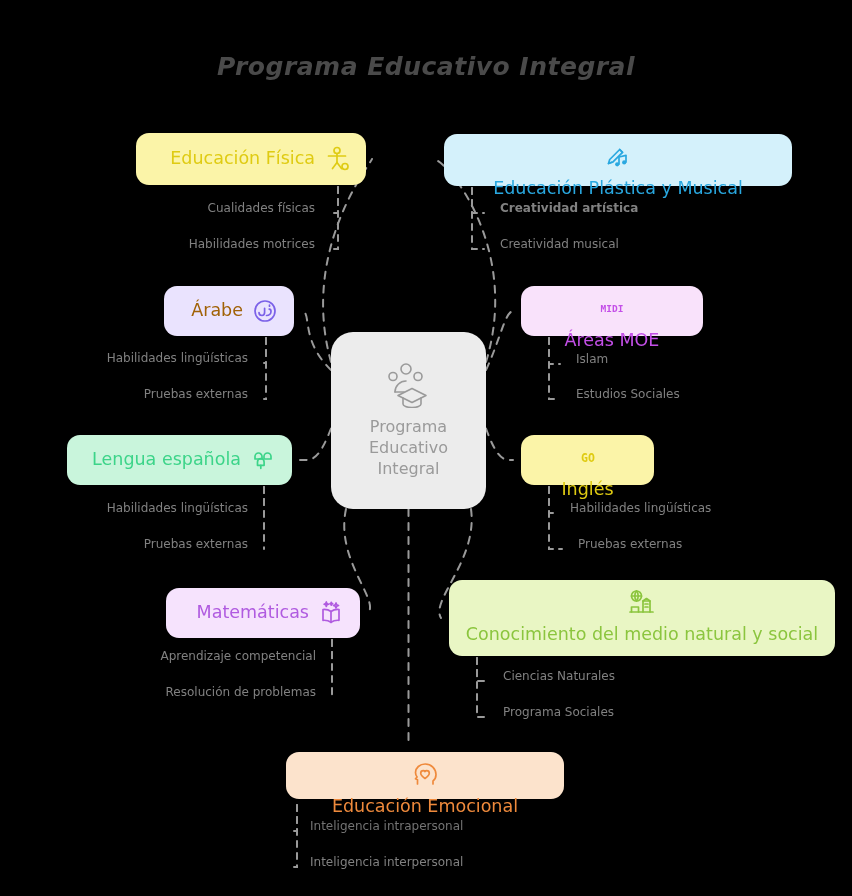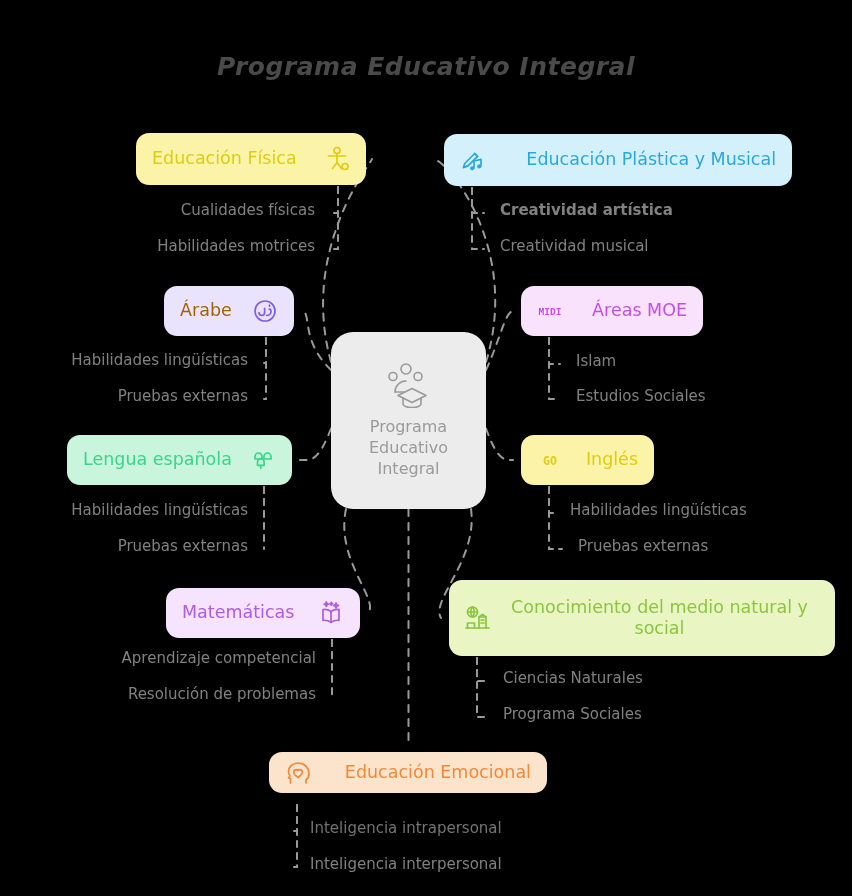--- a/index.html
+++ b/index.html
@@ -62,35 +62,34 @@
 
   
   .node {
     position: absolute;
     display: flex;
     align-items: center;
     gap: 9px;
     padding: 9px 16px;
     border-radius: 13px;
     white-space: nowrap;
-    justify-content: space-between;
   }
   .node .n-label {
     font-size: 17.5px;
     font-weight: 500;
     line-height: 1.22;
   }
   .node .n-icon { flex: 0 0 auto; display: block; }
-  .node.icon-left { flex-direction: row; }
+  .node.icon-left { flex-direction: column; }
   .node.icon-right { flex-direction: row-reverse; }
 
   
   .leaf {
     position: absolute;
-    font-size: 15px;
+    font-size: 12px;
     color: #818181;
     white-space: nowrap;
   }
   .leaf.right-align { text-align: right; }
 
   
 </style>
 </head>
 <body>
 
@@ -232,21 +231,21 @@
           <path d="M14 12 l3.5 -2.5 3.5 2.5"></path>
           <path d="M16 15 h3"></path>
           <path d="M16 18 h3"></path>
           <path d="M2.5 23 v-5 h7 v5"></path>
           <path d="M1 23 h23"></path>
         </svg>
         <span class="n-label" style="color: rgb(139, 197, 62); text-align: center; flex: 1 1 0%;">Conocimiento del medio natural y social</span>
       </div>
       <div class="leaf" style="left: 503px; top: 669px; width: 180px; color: rgb(129, 129, 129);">Ciencias Naturales</div>
       <div class="leaf" style="left: 503px; top: 705px; width: 166px; color: rgb(129, 129, 129);">Programa Sociales</div>
-      <div class="node icon-left" style="left: 269px; top: 752px; width: 278px; height: 41px; background: rgb(252, 227, 204); color: rgb(239, 138, 60);">
+      <div class="node icon-left" style="left: 286px; top: 752px; width: 278px; height: 47px; background: rgb(252, 227, 204); color: rgb(239, 138, 60);">
         <svg class="n-icon" width="26" height="26" viewBox="0 0 26 26" fill="none" stroke="#EF8A3C" stroke-width="1.7" stroke-linecap="round" stroke-linejoin="round">
           <path d="M21 23 v-3 c2 -1.4 3 -3.8 3 -6.4 C24 7.6 19.2 3 13.2 3 7.8 3 3.5 6.8 3.5 11.6 c0 1.7 0.6 3.2 1.6 4.4 l-1.6 1.8 2 0.9 v4.3"></path>
           <path d="M13 17.5 c-2.6 -1.9 -4.3 -3.3 -4.3 -5.2 0 -1.5 1.2 -2.6 2.6 -2.6 0.9 0 1.5 0.5 1.7 0.9 0.2 -0.4 0.8 -0.9 1.7 -0.9 1.4 0 2.6 1.1 2.6 2.6 0 1.9 -1.7 3.3 -4.3 5.2 z"></path>
         </svg>
         <span class="n-label" style="color: rgb(239, 138, 60);">Educación Emocional</span>
       </div>
       <div class="leaf" style="left: 310px; top: 819px; width: 254px; color: #737373;">Inteligencia intrapersonal</div>
       <div class="leaf" style="left: 310px; top: 855px; width: 254px; color: rgb(129, 129, 129);">Inteligencia interpersonal</div>
     </div>
 </div>

